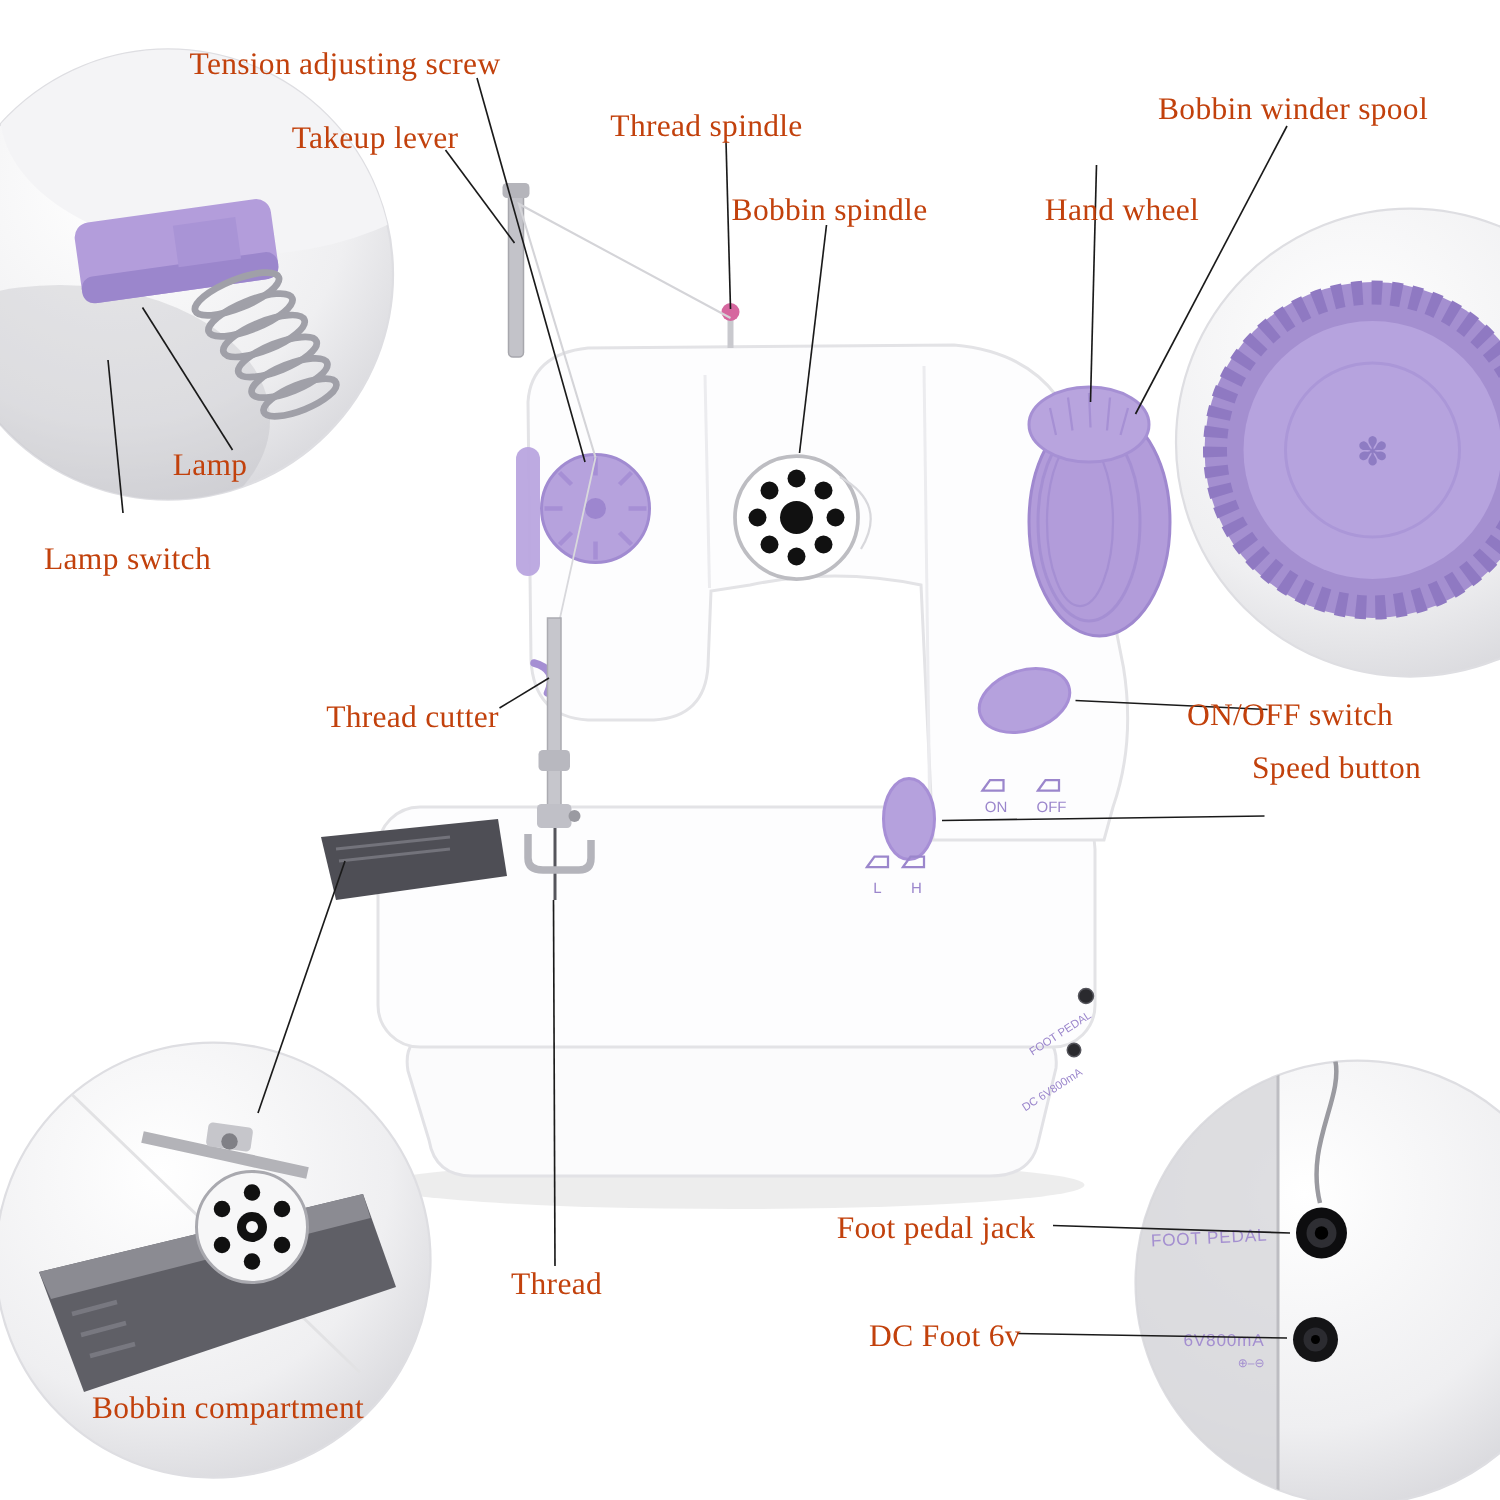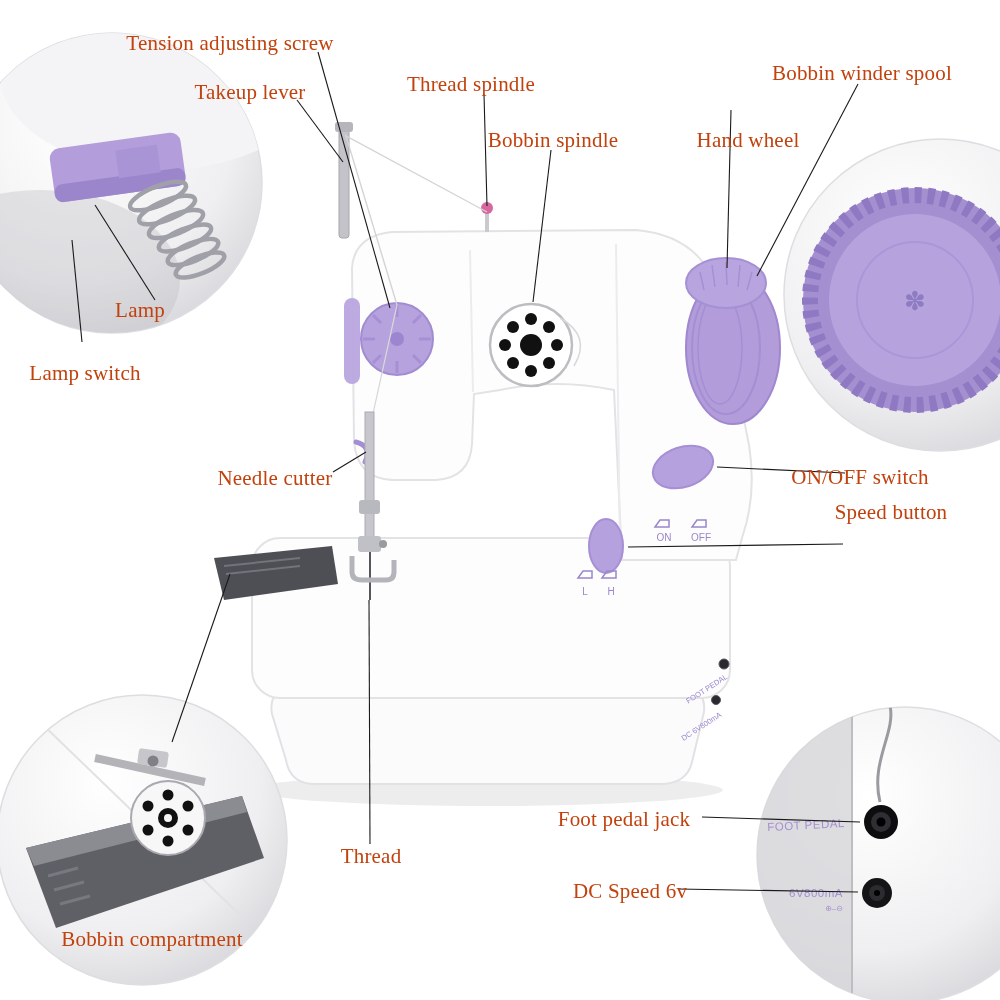--- a/index.html
+++ b/index.html
@@ -213,21 +213,21 @@
 </svg>
 
 <div class="lbl" style="left:230px;top:43px;">Tension adjusting screw</div>
 <div class="lbl" style="left:250px;top:92px;">Takeup lever</div>
 <div class="lbl" style="left:471px;top:84px;">Thread spindle</div>
 <div class="lbl" style="left:553px;top:140px;">Bobbin spindle</div>
 <div class="lbl" style="left:748px;top:100px;margin-top:40px;">Hand wheel</div>
 <div class="lbl" style="left:862px;top:73px;">Bobbin winder spool</div>
 <div class="lbl" style="left:140px;top:310px;">Lamp</div>
 <div class="lbl" style="left:85px;top:353px;margin-top:20px;">Lamp switch</div>
-<div class="lbl" style="left:275px;top:478px;">Needle cutter</div>
+<div class="lbl" style="left:275px;top:478px;">Thread cutter</div>
 <div class="lbl" style="left:860px;top:477px;">ON/OFF switch</div>
 <div class="lbl" style="left:891px;top:512px;">Speed button</div>
 <div class="lbl" style="left:624px;top:819px;">Foot pedal jack</div>
-<div class="lbl" style="left:630px;top:891px;">DC Speed 6v</div>
+<div class="lbl" style="left:630px;top:891px;">DC Foot 6v</div>
 <div class="lbl" style="left:371px;top:856px;">Thread</div>
 <div class="lbl" style="left:152px;top:939px;">Bobbin compartment</div>
 
 </div>
 
 </body></html>

